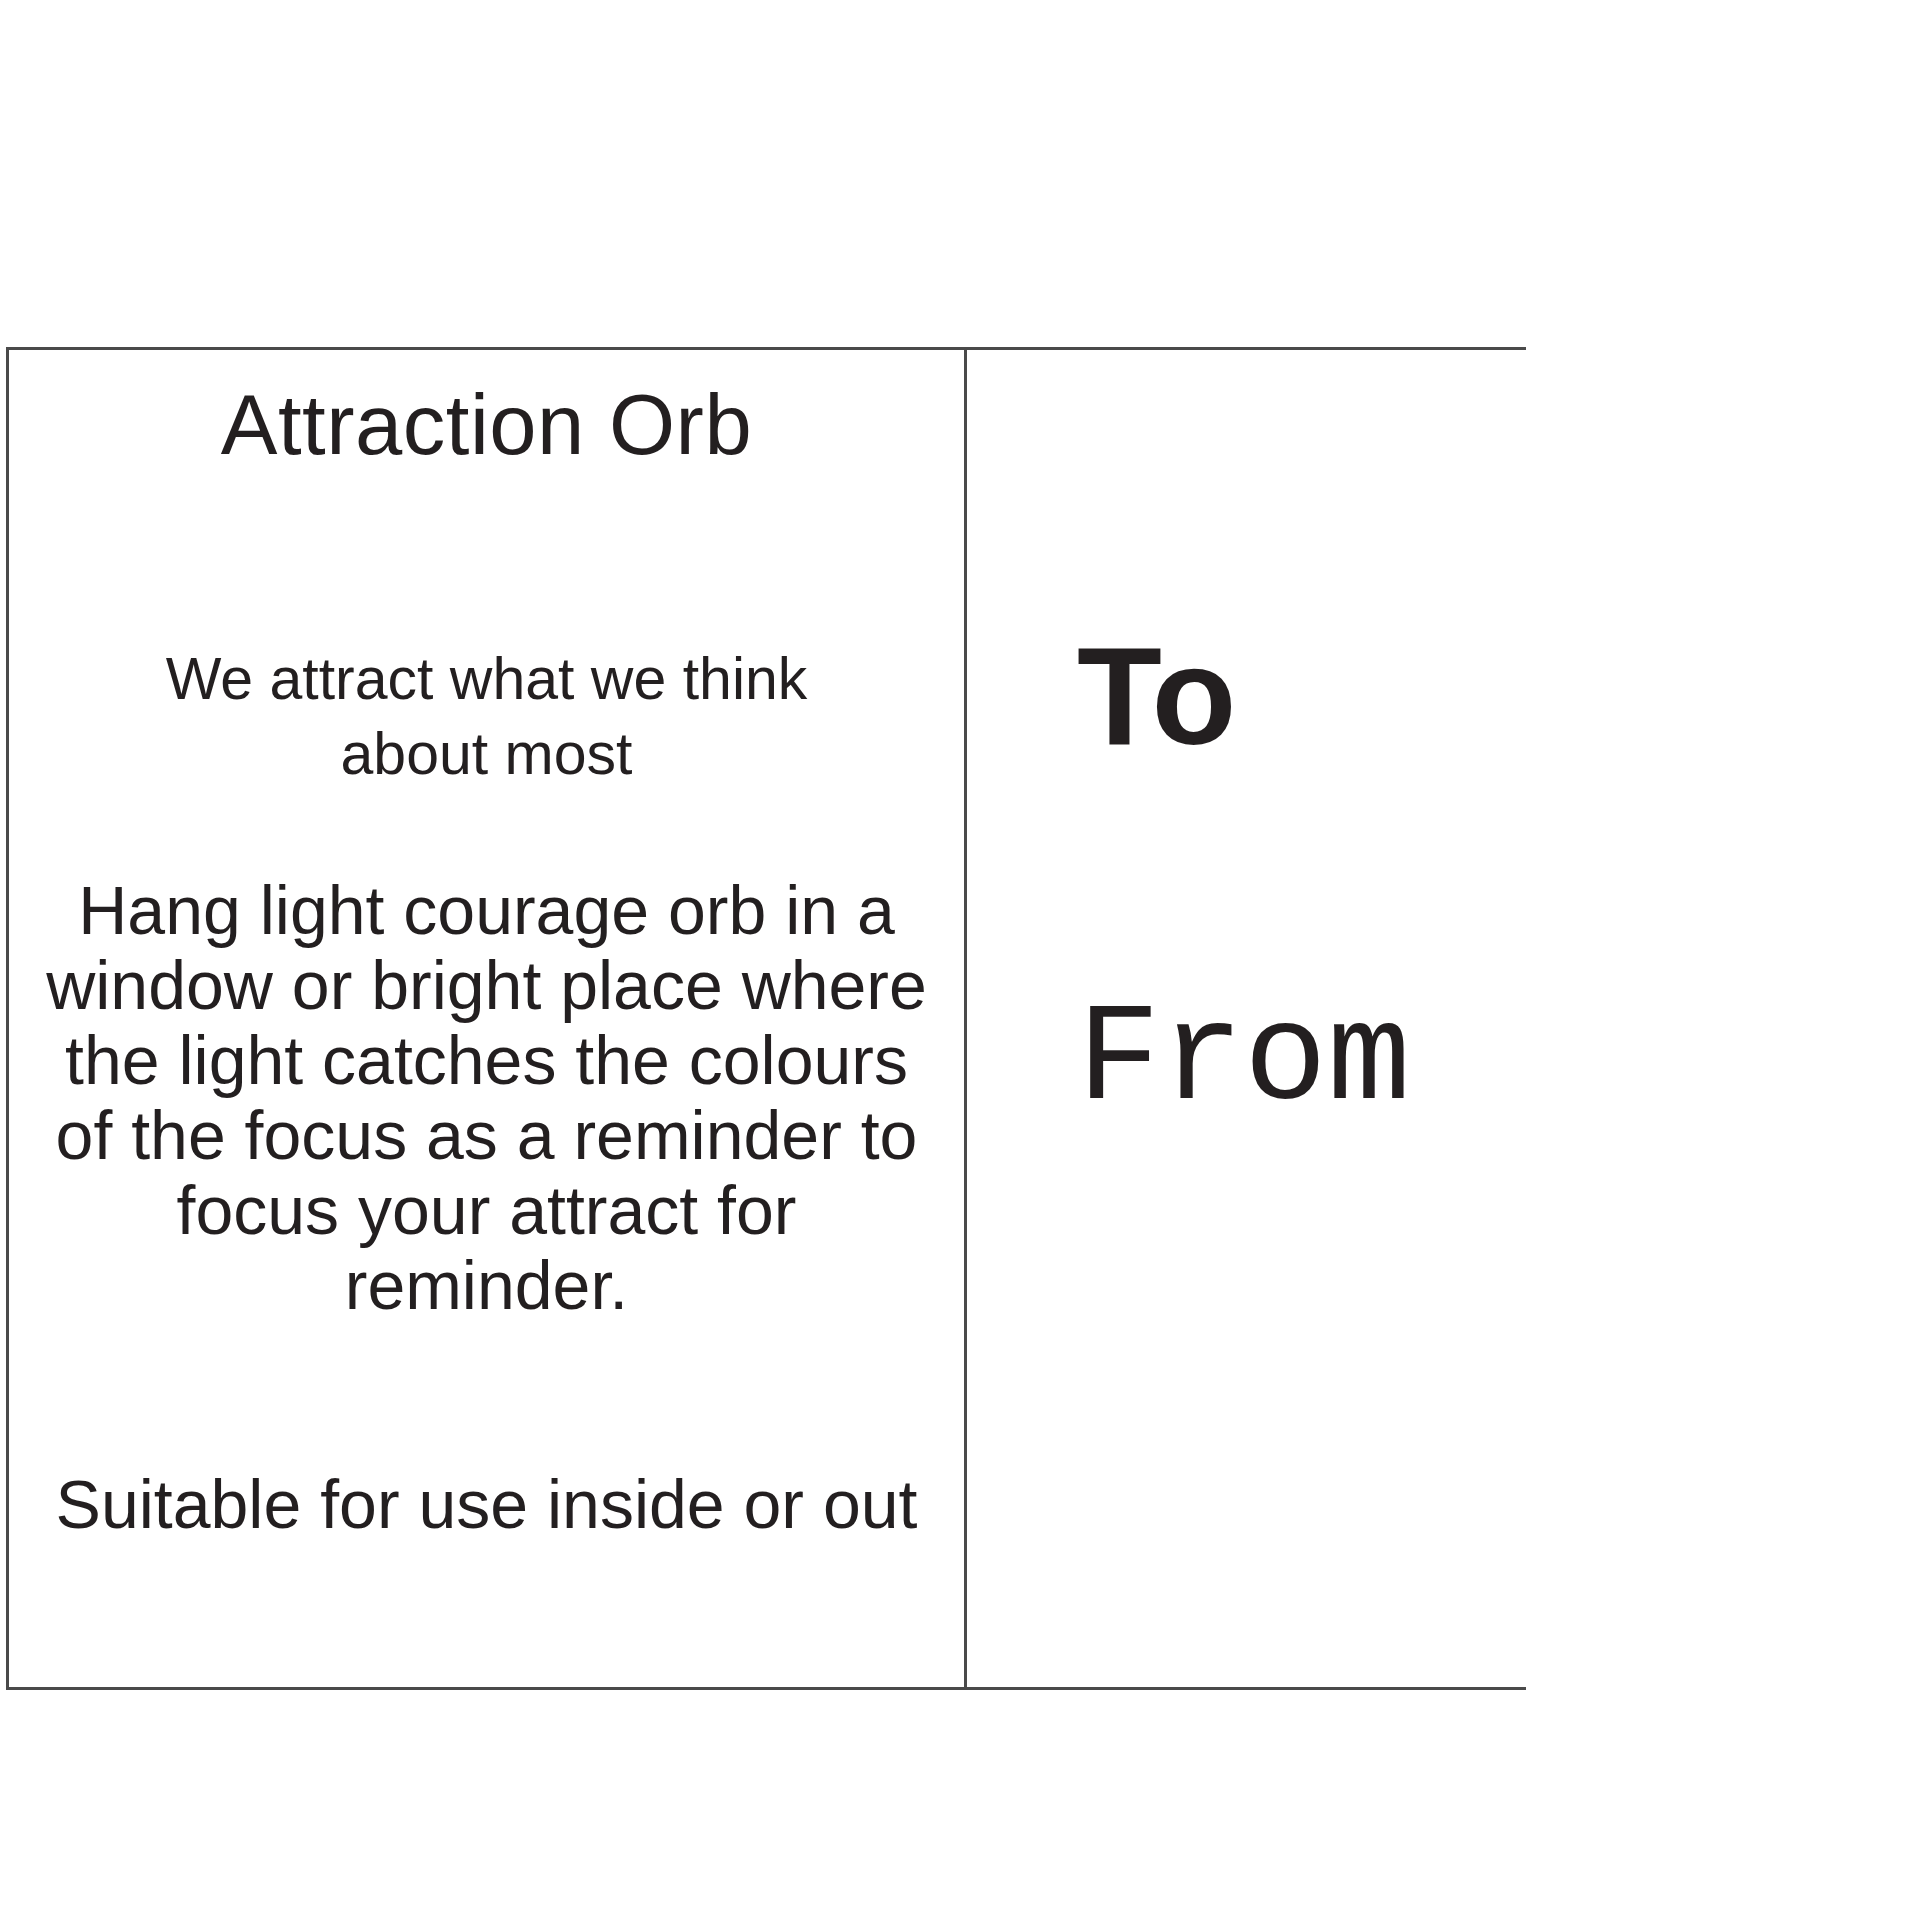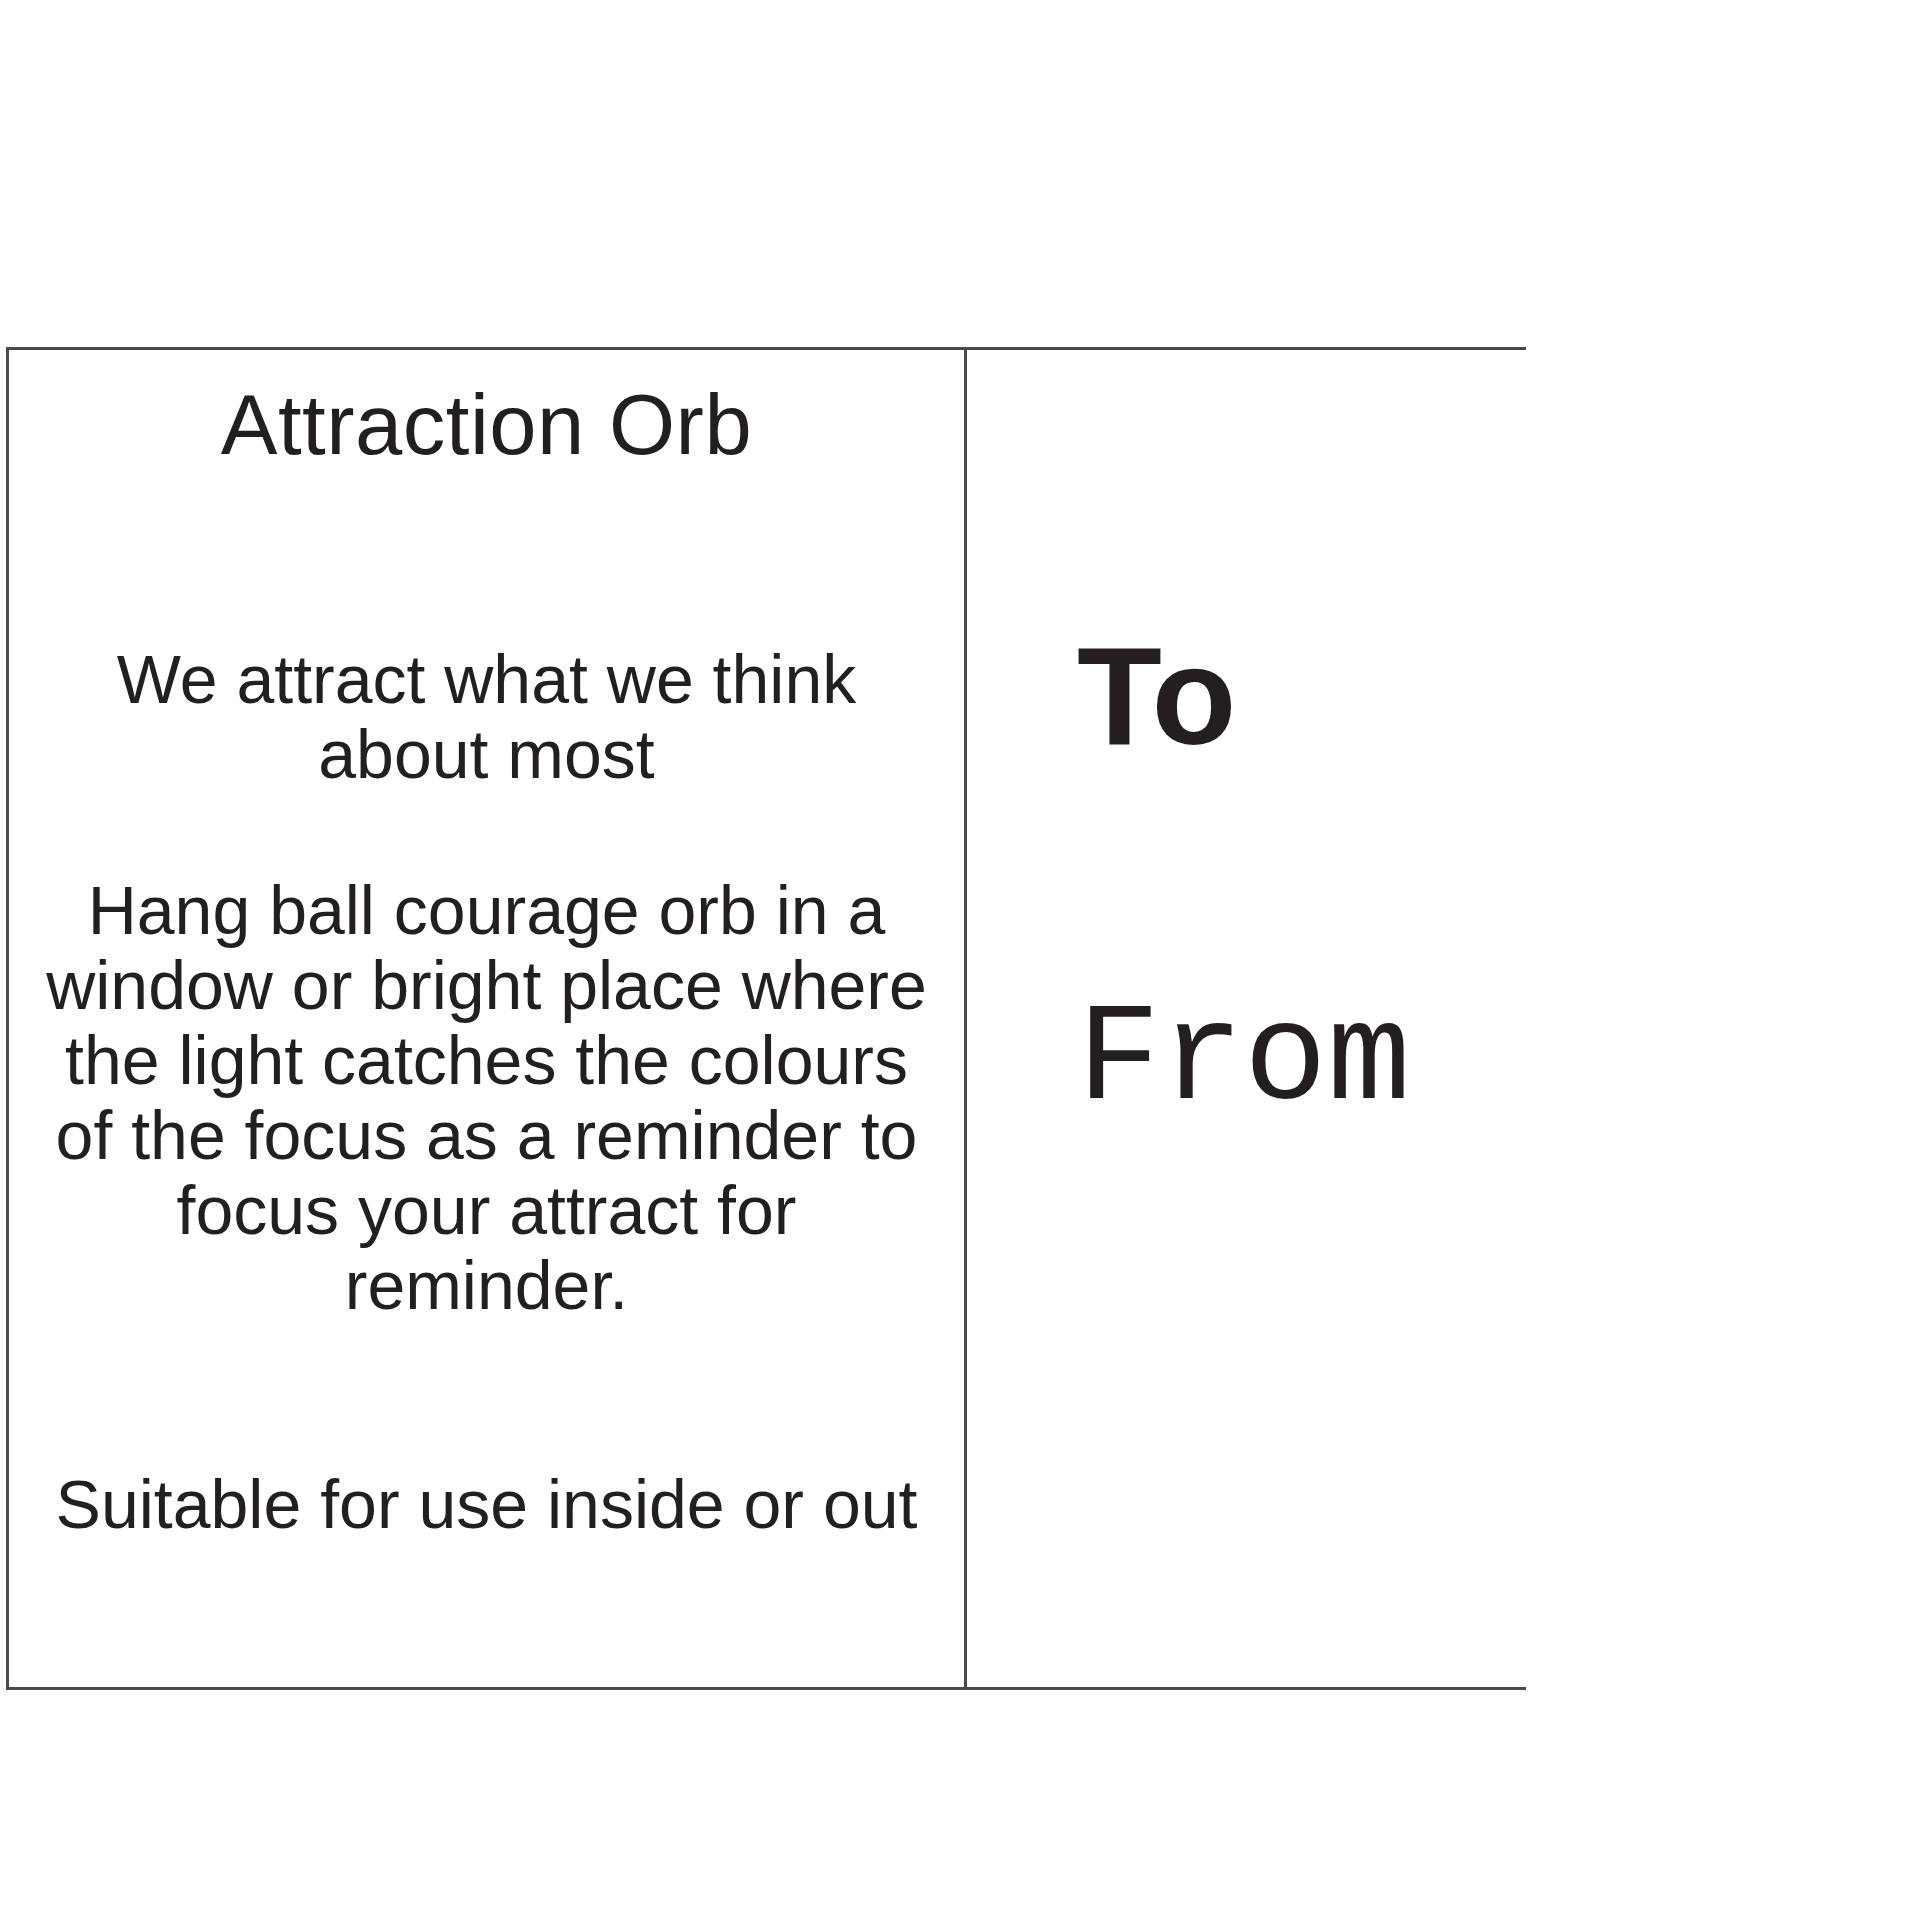--- a/index.html
+++ b/index.html
@@ -47,21 +47,21 @@
     right: 0;
     font-size: 85px;
     line-height: 89px;
     letter-spacing: 0.5px;
   }
   .tagline-block {
     position: absolute;
     top: 292px;
     left: 0;
     right: 0;
-    font-size: 68px;
+    font-size: 59px;
     line-height: 75px;
   }
   .instructions-block {
     position: absolute;
     top: 523px;
     left: 0;
     right: 0;
     font-size: 68px;
     line-height: 75px;
   }
@@ -101,21 +101,21 @@
       <div class="title-block">
         <div>Attraction Orb</div>
       </div>
 
       <div class="tagline-block">
         <div>We attract what we think</div>
         <div>about most</div>
       </div>
 
       <div class="instructions-block">
-        <div>Hang ball courage orb in a</div>
+        <div>Hang light courage orb in a</div>
         <div>window or bright place where</div>
         <div>the light catches the colours</div>
         <div>of the focus as a reminder to</div>
         <div>focus your attract for</div>
         <div>reminder.</div>
       </div>
 
       <div class="footer-line">Suitable for use inside or out</div>
     </div>
 

